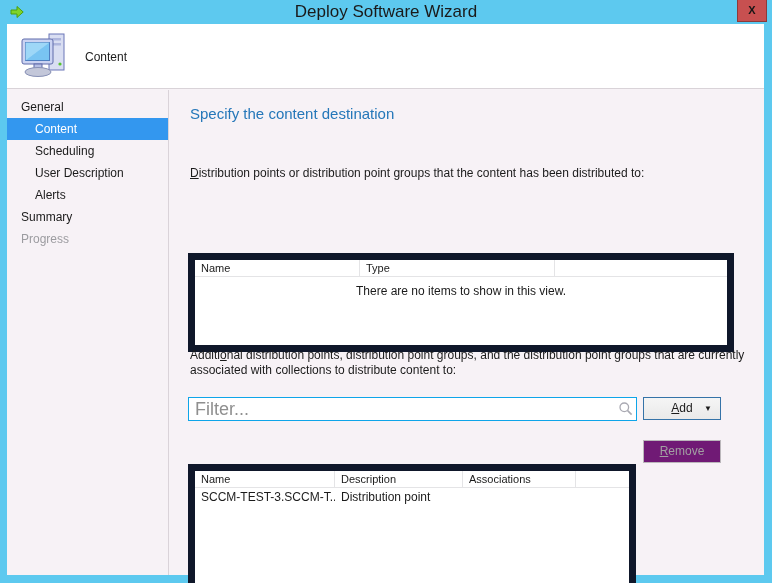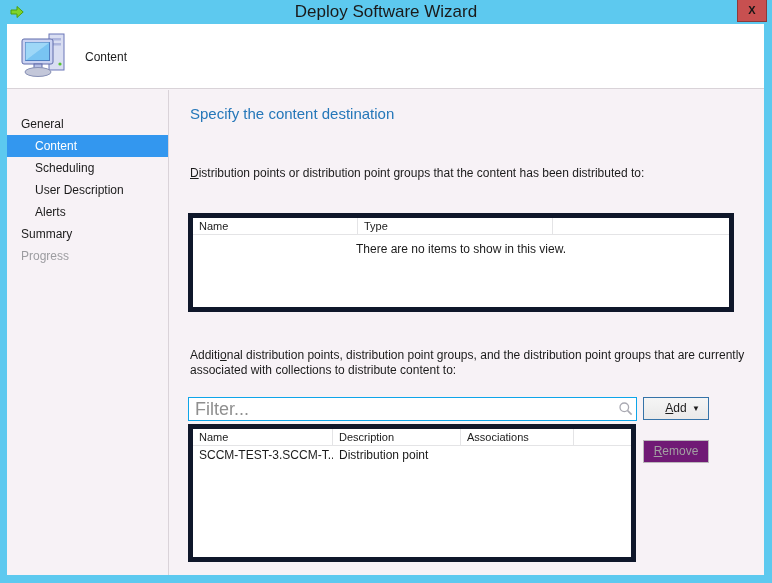--- a/index.html
+++ b/index.html
@@ -32,41 +32,41 @@
   .header-band {
     position:absolute; left:0; top:0; width:757px; height:65px;
     background:#FFFFFF; border-bottom:1px solid #D9D3D8;
   }
   .computer-icon { position:absolute; left:12px; top:7px; }
   .header-label { position:absolute; left:78px; top:26px; font-size:12px; color:#1b1b1b; }
 
   
   .sidebar {
     position:absolute; left:0; top:66px; width:162px; height:485px;
-    border-right:1px solid #DAD3D9; padding-top:23px;
+    border-right:1px solid #DAD3D9; padding-top:6px;
   }
   .side-item {
     height:22px; line-height:22px; font-size:12px; color:#1b1b1b;
     padding-left:14px; cursor:default; white-space:nowrap;
   }
   .side-item.lvl1 { padding-left:28px; }
   .side-item.selected { background:#3397EF; color:#FFFFFF; }
   .side-item.disabled { color:#9C9CA0; }
 
   
   .main { position:absolute; left:163px; top:66px; width:594px; height:485px; }
   .heading { position:absolute; left:20px; top:15px; font-size:15px; color:#2577B9; }
   .lbl { position:absolute; font-size:12px; color:#1b1b1b; line-height:15px; }
   #lbl-distributed { left:20px; top:76px; white-space:nowrap; }
   #lbl-additional  { left:20px; top:258px; }
   #lbl-additional .line { white-space:nowrap; }
   .ak { text-decoration:underline; }
 
   
-  .tbl { position:absolute; background:#FFFFFF; border:5px solid #0f172a; }
+  .tbl { position:absolute; background:#FFFFFF; border:7px solid #0f172a;margin-top:40px; }
   #tbl-distributed { left:18px; top:123px; width:546px; height:99px; }
   #tbl-additional  { left:18px; top:334px; width:448px; height:138px; }
   .tbl-head { display:flex; height:17px; border-bottom:1px solid #E4E4E6; }
   .tbl-head .col {
     font-size:11px; color:#1b1b1b; padding:2px 0 0 6px;
     border-right:1px solid #E4E4E6; overflow:hidden; white-space:nowrap;
   }
   .tbl-head .col.rest { flex:1; border-right:none; }
   .empty-msg {
     position:absolute; left:0; top:24px; width:100%;
@@ -79,21 +79,21 @@
   .filter {
     position:absolute; left:18px; top:307px; width:449px; height:24px;
     border:1px solid #0ea5e9; background:#fff; font-size:18px;
     font-family:"Liberation Sans", sans-serif;
     padding:0 26px 0 6px; color:#1b1b1b; outline:none;
   }
   .filter::placeholder { color:#8f8f8f; opacity:1; }
   .magnifier { position:absolute; left:448px; top:311px; pointer-events:none; }
 
   .btn {
-    position:absolute; left:473px; width:66px; height:23px;
+    position:absolute; left:473px; width:78px; height:23px;
     font-size:12px; text-align:center; line-height:21px; cursor:default;
   }
   .btn-add {
     top:307px; border:1px solid #3573A8;
     background:linear-gradient(#F5F5F5, #E9E9E9); color:#1b1b1b;
   }
   .btn-add .dd-arrow {
     position:absolute; right:8px; top:0px; font-size:8px; color:#1b1b1b; line-height:21px;
   }
   .btn-remove {

